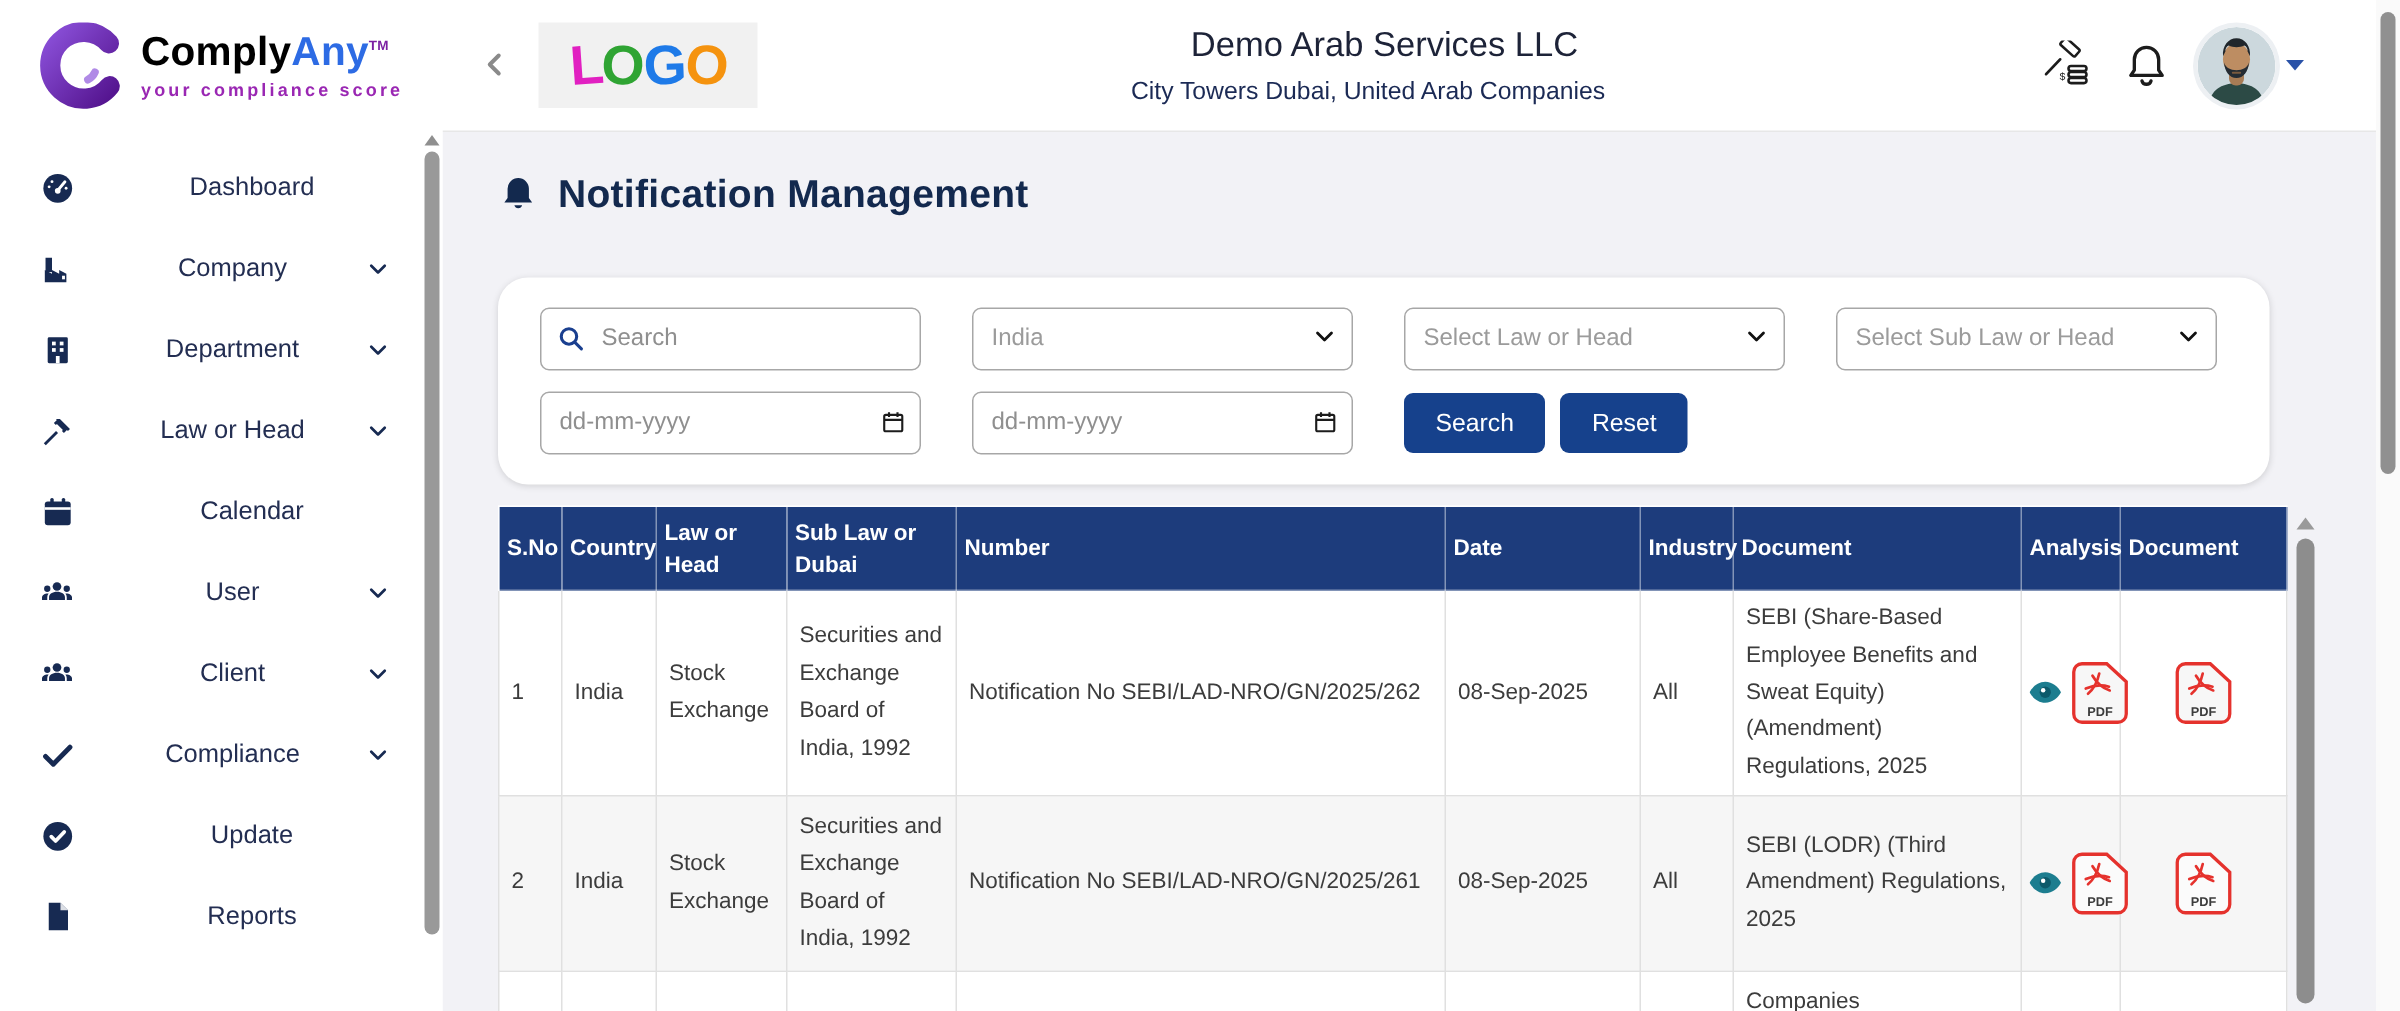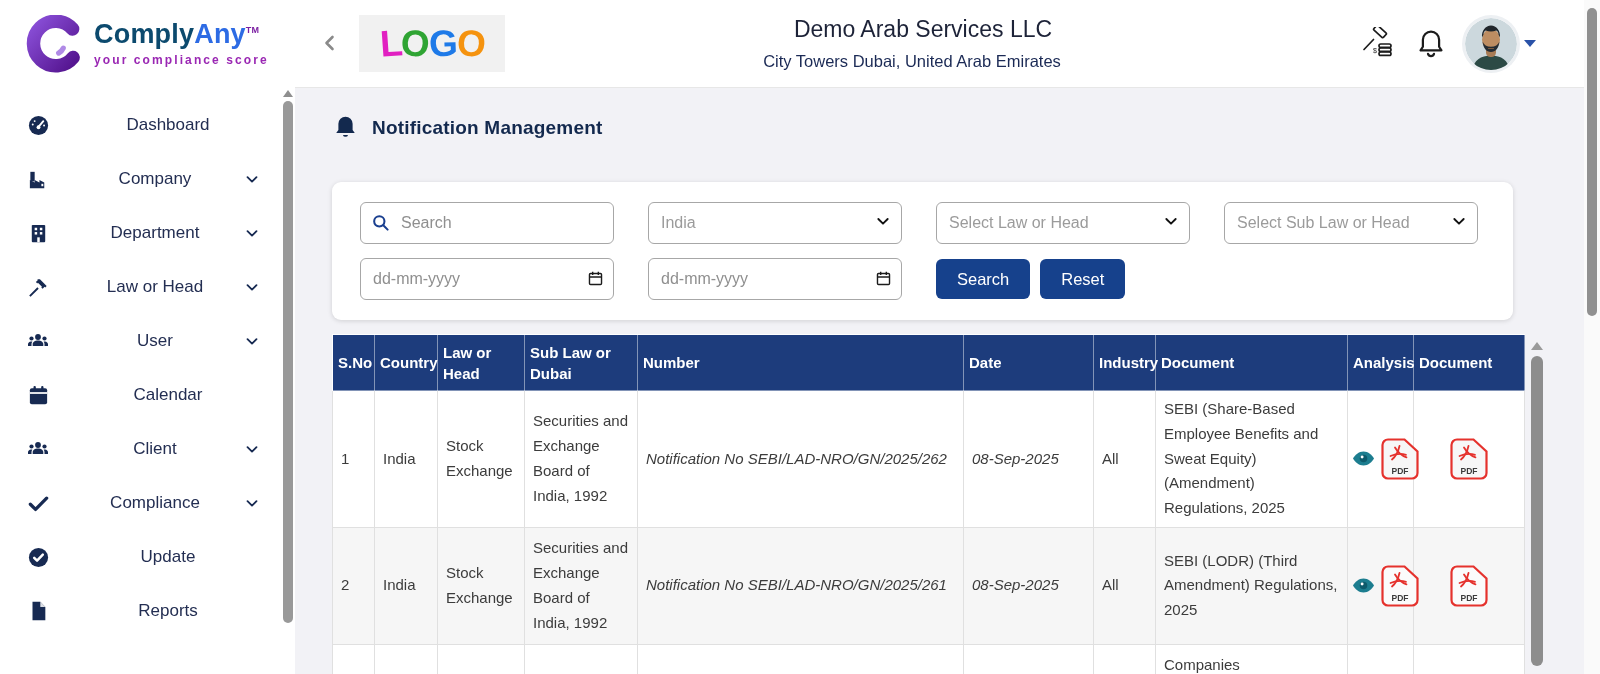--- a/index.html
+++ b/index.html
@@ -5,21 +5,21 @@
   * { margin:0; padding:0; box-sizing:border-box; }
   html,body { width:1600px; height:674px; overflow:hidden; background:#fff;
               font-family:"Liberation Sans", sans-serif; }
   .app { width:1600px; height:674px; display:flex; position:relative; overflow:hidden; background:#fff; }
 
   
   .sidebar { width:295px; flex:0 0 295px; background:#fff; position:relative; z-index:3; }
   .brand { height:88px; display:flex; align-items:center; padding-left:26px; gap:10px; cursor:pointer; }
   .brand-text { display:flex; flex-direction:column; }
   .brand-name { font-size:27px; font-weight:bold; line-height:1; letter-spacing:.2px; }
-  .brand-name .p1 { color:#0c4a6e;margin-top:11px; }
+  .brand-name .p1 { color:#000000;margin-top:11px; }
   .brand-name .p2 { color:#2d6be4; }
   .brand-name sup { font-size:9px; color:#7b1fa2; font-weight:bold; }
   .brand-tagline { margin-top:5px; font-size:12px; font-weight:bold; color:#9a27b3; letter-spacing:2.1px; }
   .nav { margin-top:10px; }
   .nav-item { height:54px; display:flex; align-items:center; padding:0 26px 0 26px; cursor:pointer; color:#232e52; }
   .nav-icon { width:24px; height:24px; display:flex; align-items:center; justify-content:center; color:#172a52; flex:0 0 24px; }
   .nav-label { margin-left:17px; font-size:17px; flex:1; white-space:nowrap;text-align:center; }
   .nav-chevron { width:18px; height:18px; color:#172a52; margin-right:8px; }
 
   .side-scrollbar { position:absolute; top:90px; right:1px; width:12px; height:584px; }
@@ -45,23 +45,23 @@
   .top-actions { display:flex; align-items:center; gap:18px; }
   .icon-btn { background:transparent; border:none; padding:0; cursor:pointer; color:#1c1c1c; display:flex; }
   .avatar-wrap { display:flex; align-items:center; gap:7px; cursor:pointer; }
   .avatar { width:52px; height:52px; border-radius:50%; overflow:hidden; box-shadow:0 0 0 3px #edf0f3; }
   .caret-down { width:0; height:0; border-left:6px solid transparent; border-right:6px solid transparent;
                 border-top:7px solid #2a52a8; }
 
   
   .content { flex:1; background:#f2f2f6; padding:0 57px 0 37px; position:relative; overflow:hidden; }
   .page-title { display:flex; align-items:center; gap:13px; margin-top:26px; color:#13294e; }
-  .page-title h1 { font-size:19px; font-weight:600; letter-spacing:.2px; }
-
-  .filter-card { margin-top:40px; width:1181px; background:#fff; border-radius:9px;
+  .page-title h1 { font-size:26px; font-weight:600; letter-spacing:.2px; }
+
+  .filter-card { margin-top:40px; width:1181px; background:#fff; border-radius:20px;
                  box-shadow:0 1px 5px rgba(0,0,0,.14); padding:20px 28px;
                  display:grid; grid-template-columns:repeat(4, 254px); column-gap:34px; row-gap:14px; }
   .fld { position:relative; height:42px; }
   .fld input { width:100%; height:42px; border:1px solid #a7a7a7; border-radius:6px; font-size:16px;
                color:#333; padding:0 12px; outline:none; font-family:"Liberation Sans",sans-serif; background:#fff; }
   .fld input::placeholder { color:#8f8f8f; }
   .fld.search input { padding-left:40px; }
   .fld .lead-icon { position:absolute; left:11px; top:11px; color:#1a3f8f; }
   .fld .trail-icon { position:absolute; right:10px; top:12px; color:#1c1c1c; pointer-events:none; }
   .select { height:42px; border:1px solid #a7a7a7; border-radius:6px; background:#fff; display:flex;
@@ -75,21 +75,21 @@
   
   .table-wrap { margin-top:14px; width:1192px; position:relative; }
   table { border-collapse:collapse; table-layout:fixed; width:1192px; background:#fff; }
   thead th { background:#1d3c7c; color:#fff; font-size:15px; font-weight:600; text-align:left;
              padding:4px 5px; height:56px; border:1px solid rgba(255,255,255,.45); line-height:1.4; vertical-align:middle; }
   tbody td { border:1px solid #e0e0e0; font-size:15px; color:#3c3c3c; padding:6px 8px;
              vertical-align:middle; line-height:1.65; background:#fff; }
   tr.row-1 td { height:135px; }
   tr.row-2 td { height:117px; background:#f6f6f6; }
   tr.row-3 td { height:140px; vertical-align:top; padding-top:8px; }
-  td.nowrap { white-space:nowrap; overflow:hidden;font-style:italic; }
+  td.nowrap { white-space:nowrap; overflow:hidden; }
   td.actions { padding-left:5px; }
   .action-group { display:flex; align-items:center; gap:7px; }
   .doc-center { display:flex; justify-content:center; }
   .eye-btn, .pdf-btn { background:transparent; border:none; padding:0; cursor:pointer; display:flex; }
 
   .table-scrollbar { position:absolute; left:1198px; top:8px; width:13px; height:330px; }
   .table-scrollbar .arrow-up { width:0; height:0; margin:0 auto 6px auto;
       border-left:6px solid transparent; border-right:6px solid transparent; border-bottom:8px solid #9a9a9a; }
   .table-scrollbar .thumb { width:12px; margin:0 auto; height:310px; background:#8d8d8d; border-radius:6px; }
 
@@ -182,50 +182,50 @@
         <span class="nav-label">Law or Head</span>
         <span class="nav-chevron">
           <svg width="18" height="18" viewBox="0 0 24 24" fill="none">
               <path d="M6 9.5l6 6 6-6" stroke="currentColor" stroke-width="2.4" stroke-linecap="round" stroke-linejoin="round"></path>
             </svg>
         </span>
       </div>
 
       <div class="nav-item">
         <span class="nav-icon">
+          <svg width="23" height="23" viewBox="0 0 24 24" fill="currentColor">
+              <rect x="3" y="4.5" width="18" height="16.5" rx="2"></rect>
+              <rect x="6.8" y="2" width="2.4" height="4.5" rx="1.1"></rect>
+              <rect x="14.8" y="2" width="2.4" height="4.5" rx="1.1"></rect>
+              <rect x="3" y="8.5" width="18" height="1.8" fill="#fff"></rect>
+            </svg>
+        </span>
+        <span class="nav-label">Calendar</span>
+      </div>
+
+      <div class="nav-item">
+        <span class="nav-icon">
           <svg width="24" height="24" viewBox="0 0 24 24" fill="currentColor">
               <circle cx="5.5" cy="9.5" r="2.1"></circle>
               <circle cx="18.5" cy="9.5" r="2.1"></circle>
               <circle cx="12" cy="8" r="2.9"></circle>
               <path d="M12 11.5c-3 0-5.3 1.6-5.3 3.6V17h10.6v-1.9c0-2-2.3-3.6-5.3-3.6z"></path>
               <path d="M5 12.6c-1.8.3-3 1.3-3 2.6V17h3.5v-1.9c0-.9.3-1.7.9-2.4-.4-.1-.9-.1-1.4-.1zM19 12.6c1.8.3 3 1.3 3 2.6V17h-3.5v-1.9c0-.9-.3-1.7-.9-2.4.4-.1.9-.1 1.4-.1z"></path>
             </svg>
         </span>
         <span class="nav-label">User</span>
         <span class="nav-chevron">
           <svg width="18" height="18" viewBox="0 0 24 24" fill="none">
               <path d="M6 9.5l6 6 6-6" stroke="currentColor" stroke-width="2.4" stroke-linecap="round" stroke-linejoin="round"></path>
             </svg>
         </span>
       </div>
 
       <div class="nav-item">
         <span class="nav-icon">
-          <svg width="23" height="23" viewBox="0 0 24 24" fill="currentColor">
-              <rect x="3" y="4.5" width="18" height="16.5" rx="2"></rect>
-              <rect x="6.8" y="2" width="2.4" height="4.5" rx="1.1"></rect>
-              <rect x="14.8" y="2" width="2.4" height="4.5" rx="1.1"></rect>
-              <rect x="3" y="8.5" width="18" height="1.8" fill="#fff"></rect>
-            </svg>
-        </span>
-        <span class="nav-label">Calendar</span>
-      </div>
-
-      <div class="nav-item">
-        <span class="nav-icon">
           <svg width="24" height="24" viewBox="0 0 24 24" fill="currentColor">
               <circle cx="5.5" cy="9.5" r="2.1"></circle>
               <circle cx="18.5" cy="9.5" r="2.1"></circle>
               <circle cx="12" cy="8" r="2.9"></circle>
               <path d="M12 11.5c-3 0-5.3 1.6-5.3 3.6V17h10.6v-1.9c0-2-2.3-3.6-5.3-3.6z"></path>
               <path d="M5 12.6c-1.8.3-3 1.3-3 2.6V17h3.5v-1.9c0-.9.3-1.7.9-2.4-.4-.1-.9-.1-1.4-.1zM19 12.6c1.8.3 3 1.3 3 2.6V17h-3.5v-1.9c0-.9-.3-1.7-.9-2.4.4-.1.9-.1 1.4-.1z"></path>
             </svg>
         </span>
         <span class="nav-label">Client</span>
         <span class="nav-chevron">
@@ -289,21 +289,21 @@
 
       <div class="client-logo">
           <span class="l1">L</span>
           <span class="l2">O</span>
           <span class="l3">G</span>
           <span class="l4">O</span>
         </div>
 
       <div class="company">
         <div class="company-name">Demo Arab Services LLC</div>
-        <div class="company-address">City Towers Dubai, United Arab Emirates</div>
+        <div class="company-address">City Towers Dubai, United Arab Companies</div>
       </div>
 
       <div class="top-actions">
         <button class="icon-btn">
           <svg width="38" height="34" viewBox="0 0 38 34" fill="none" stroke="#1c1c1c" stroke-width="1.7" stroke-linecap="round" stroke-linejoin="round">
             <rect x="14.5" y="1.5" width="13" height="6" rx="1.2" transform="rotate(42 21 4.5)"></rect>
             <path d="M14.5 12.5L5 22.5"></path>
             <rect x="20" y="17" width="12" height="3.4" rx="1.7"></rect>
             <rect x="20" y="21" width="12" height="3.4" rx="1.7"></rect>
             <rect x="20" y="25" width="12" height="3.4" rx="1.7"></rect>

